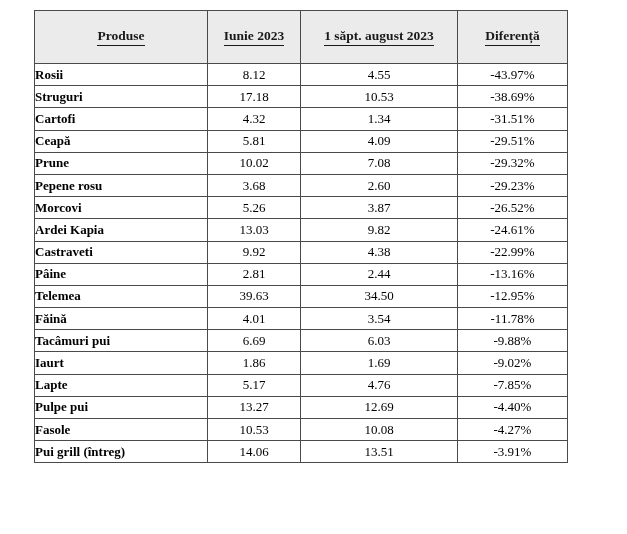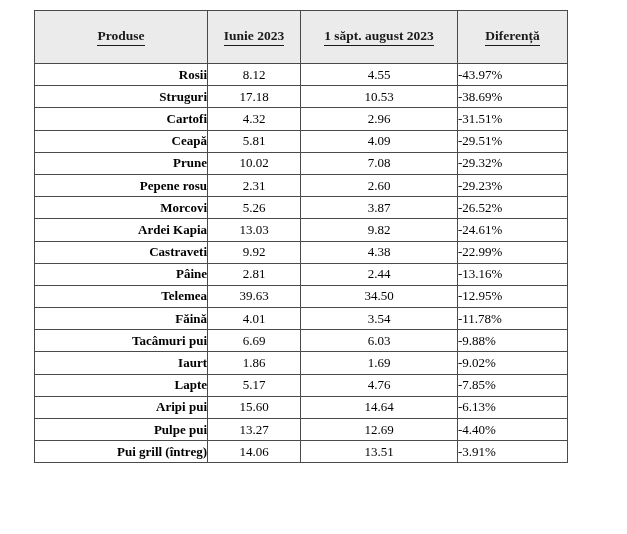--- a/index.html
+++ b/index.html
@@ -51,31 +51,32 @@
     display: inline-block;
     border-bottom: 1px solid #1a1a1a;
     padding-bottom: 1px;
     line-height: 1.15;
   }
   tbody td {
     height: 21.2px;
     font-size: 13px;
   }
   td.product {
-    text-align: right;
+    text-align: left;
     padding-left: 7px;
     font-weight: bold;
     white-space: nowrap;
     overflow: hidden;
   }
   td.num {
     text-align: center;
     font-weight: normal;
   }
   td.diff {
+    text-align: center;
     font-weight: normal;
   }
   col.c-prod { width: 173px; }
   col.c-jun  { width: 93px; }
   col.c-aug  { width: 157px; }
   col.c-dif  { width: 110px; }
 </style>
 </head>
 <body>
 
@@ -105,38 +106,38 @@
         </tr>
         <tr>
           <td class="product">Struguri</td>
           <td class="num">17.18</td>
           <td class="num">10.53</td>
           <td class="diff">-38.69%</td>
         </tr>
         <tr>
           <td class="product">Cartofi</td>
           <td class="num">4.32</td>
-          <td class="num">2.96</td>
+          <td class="num">1.34</td>
           <td class="diff">-31.51%</td>
         </tr>
         <tr>
           <td class="product">Ceapă</td>
           <td class="num">5.81</td>
           <td class="num">4.09</td>
           <td class="diff">-29.51%</td>
         </tr>
         <tr>
           <td class="product">Prune</td>
           <td class="num">10.02</td>
           <td class="num">7.08</td>
           <td class="diff">-29.32%</td>
         </tr>
         <tr>
           <td class="product">Pepene rosu</td>
-          <td class="num">2.31</td>
+          <td class="num">3.68</td>
           <td class="num">2.60</td>
           <td class="diff">-29.23%</td>
         </tr>
         <tr>
           <td class="product">Morcovi</td>
           <td class="num">5.26</td>
           <td class="num">3.87</td>
           <td class="diff">-26.52%</td>
         </tr>
         <tr>
@@ -181,30 +182,30 @@
           <td class="num">1.69</td>
           <td class="diff">-9.02%</td>
         </tr>
         <tr>
           <td class="product">Lapte</td>
           <td class="num">5.17</td>
           <td class="num">4.76</td>
           <td class="diff">-7.85%</td>
         </tr>
         <tr>
-          <td class="product">Aripi pui</td>
-          <td class="num">15.60</td>
-          <td class="num">14.64</td>
-          <td class="diff">-6.13%</td>
-        </tr>
-        <tr>
           <td class="product">Pulpe pui</td>
           <td class="num">13.27</td>
           <td class="num">12.69</td>
           <td class="diff">-4.40%</td>
+        </tr>
+        <tr>
+          <td class="product">Fasole</td>
+          <td class="num">10.53</td>
+          <td class="num">10.08</td>
+          <td class="diff">-4.27%</td>
         </tr>
         <tr>
           <td class="product">Pui grill (întreg)</td>
           <td class="num">14.06</td>
           <td class="num">13.51</td>
           <td class="diff">-3.91%</td>
         </tr>
 
       </tbody>
     </table>

